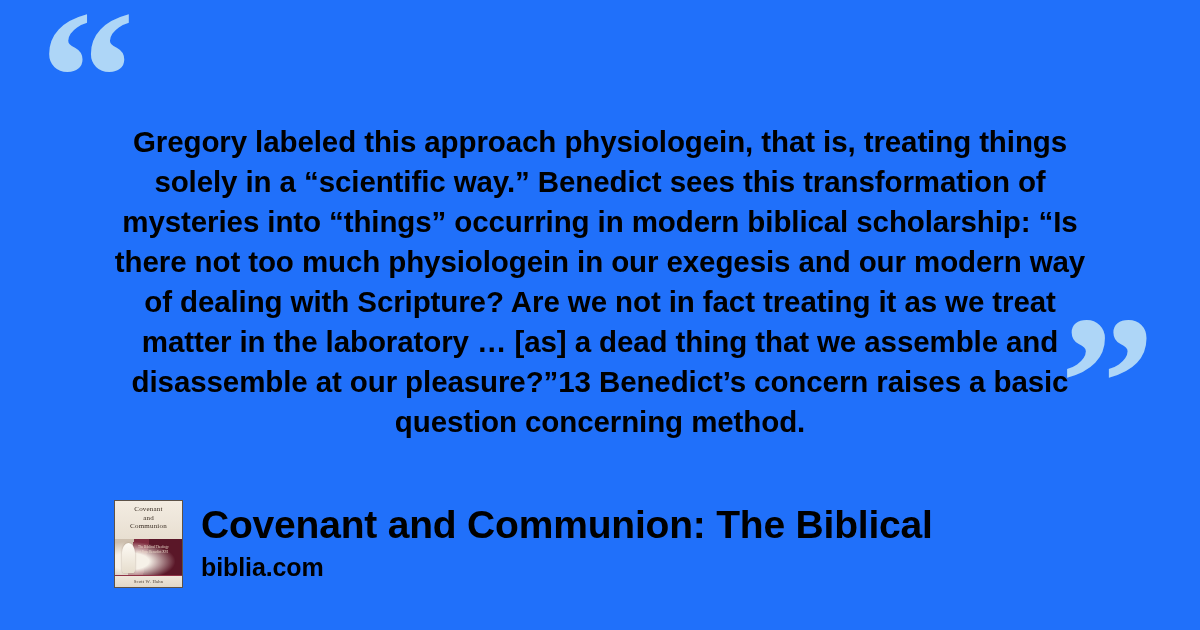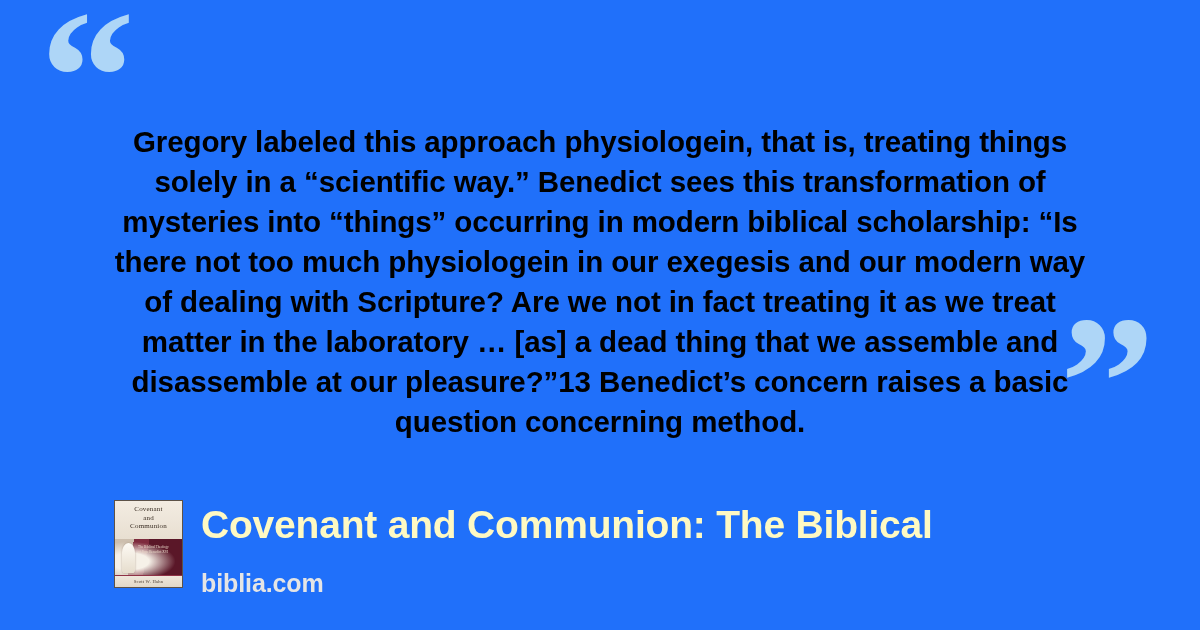--- a/index.html
+++ b/index.html
@@ -136,34 +136,34 @@
     font-size: 4.6px;
     color: #4a3c30;
     letter-spacing: 0.2px;
   }
 
   #footer-text {
     margin-left: 18px;
     padding-top: 2px;
   }
   #resource-title {
-    color: #fef9c3;
+    color: #000000;
     font-size: 39px;
     font-weight: 700;
     line-height: 46px;
     font-stretch: condensed;
     letter-spacing: -0.2px;
     white-space: nowrap;
   }
   #site-name {
-    color: #e5e5e5;
+    color: #000000;
     font-size: 25px;
     font-weight: 700;
     line-height: 30px;
-    margin-top: 20px;
+    margin-top: 4px;
     font-stretch: condensed;
     letter-spacing: -0.1px;
   }
 </style>
 </head>
 <body>
 
 <div id="card">
 
   <div class="qmark" id="quote-open">“</div>

